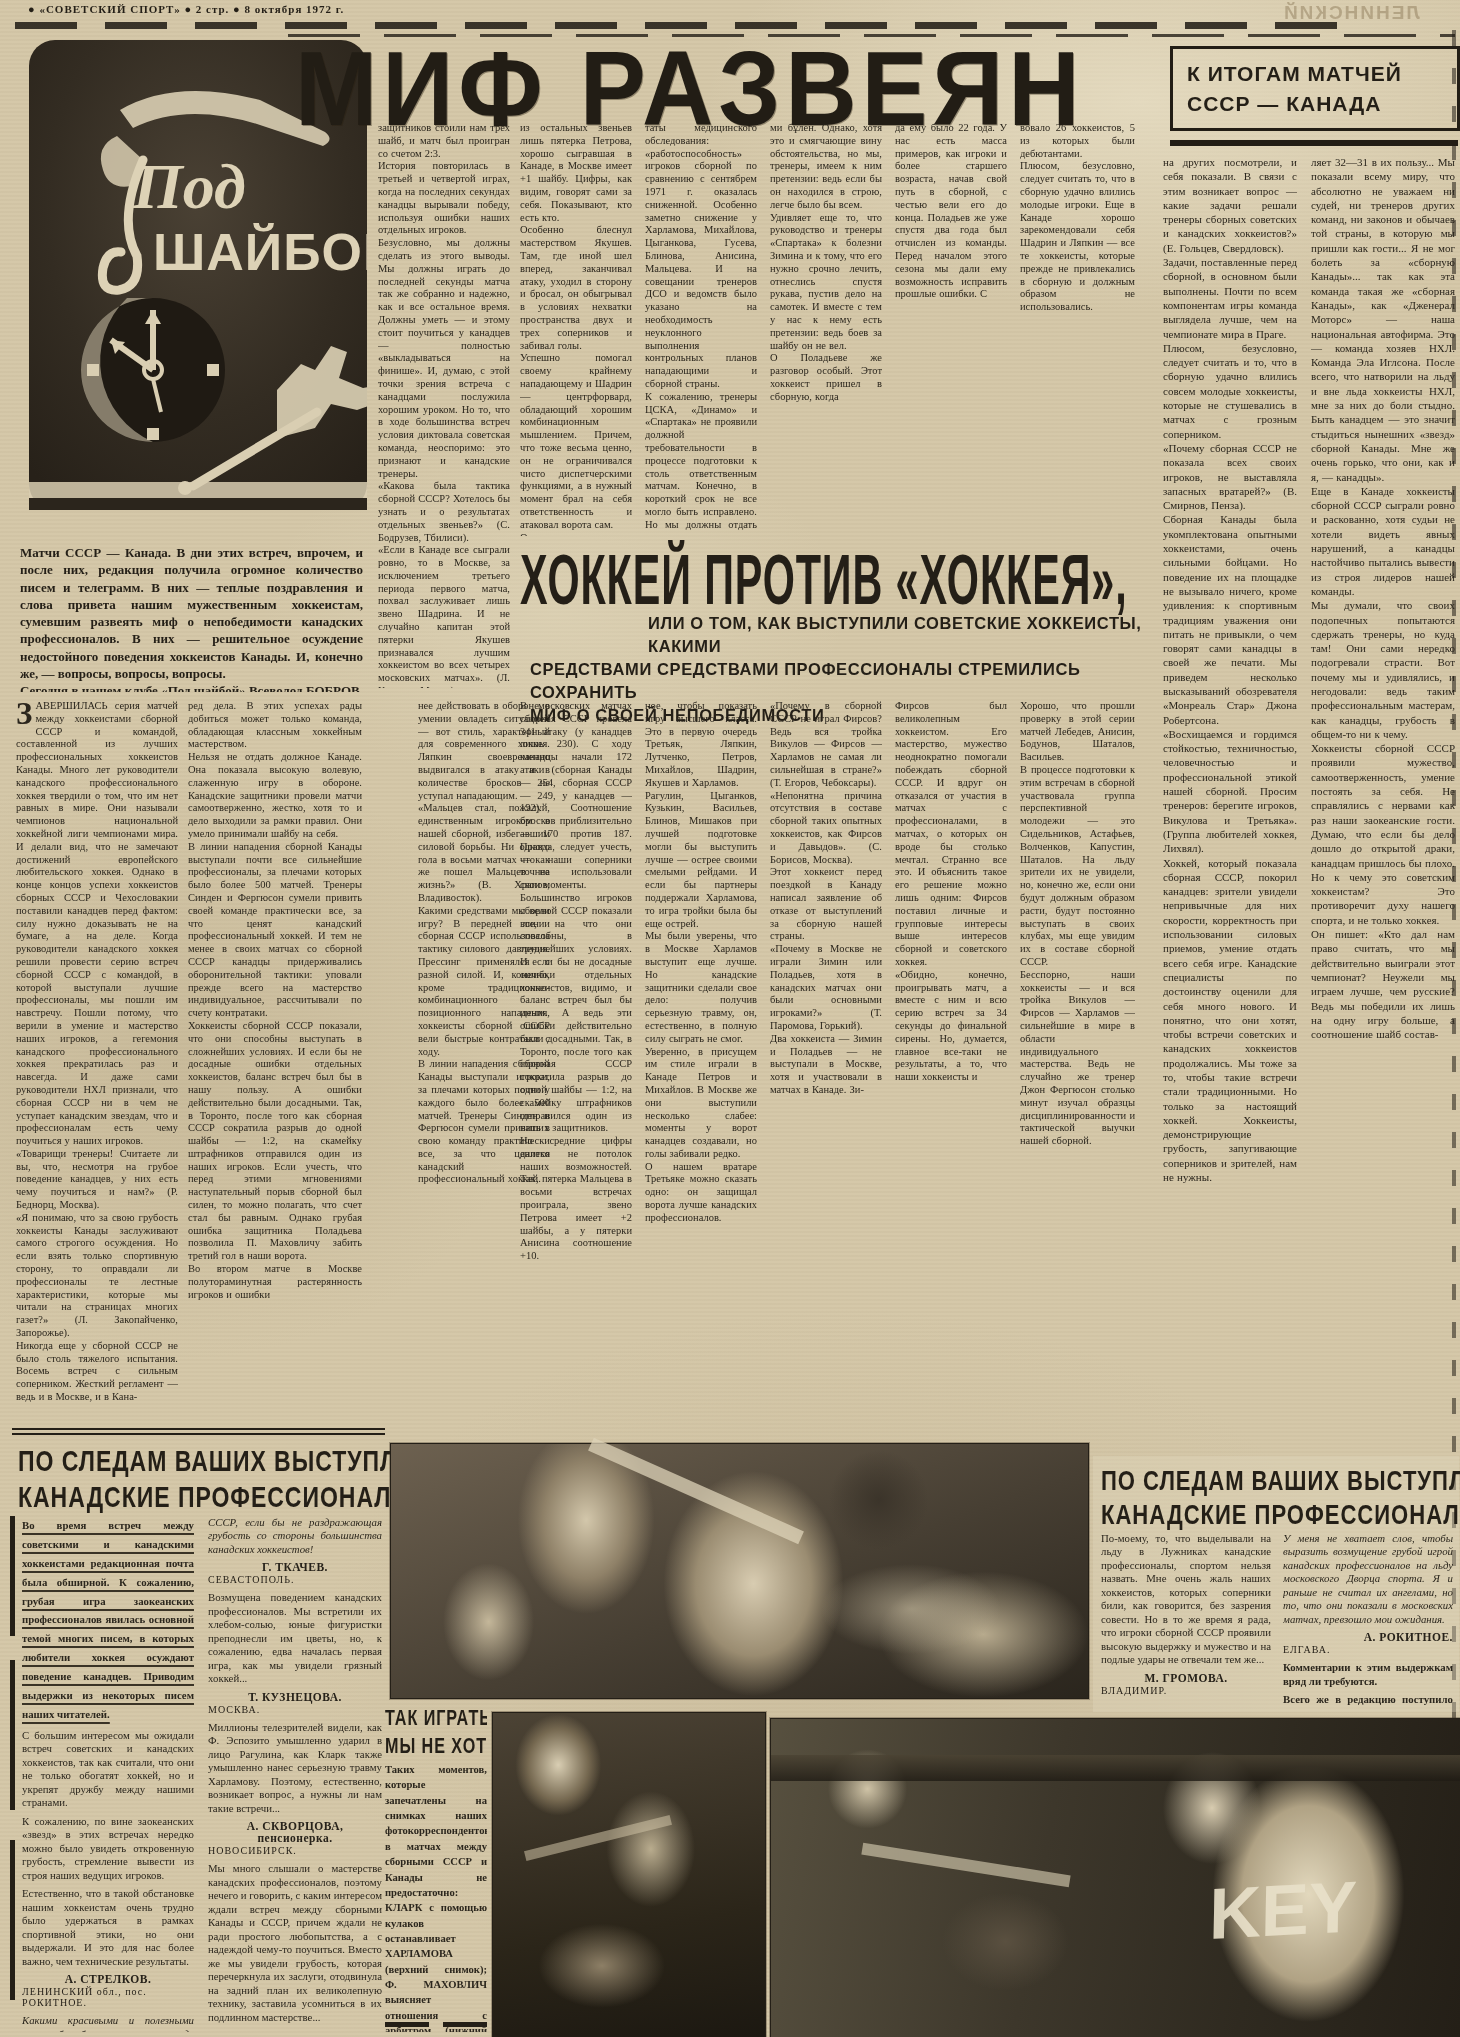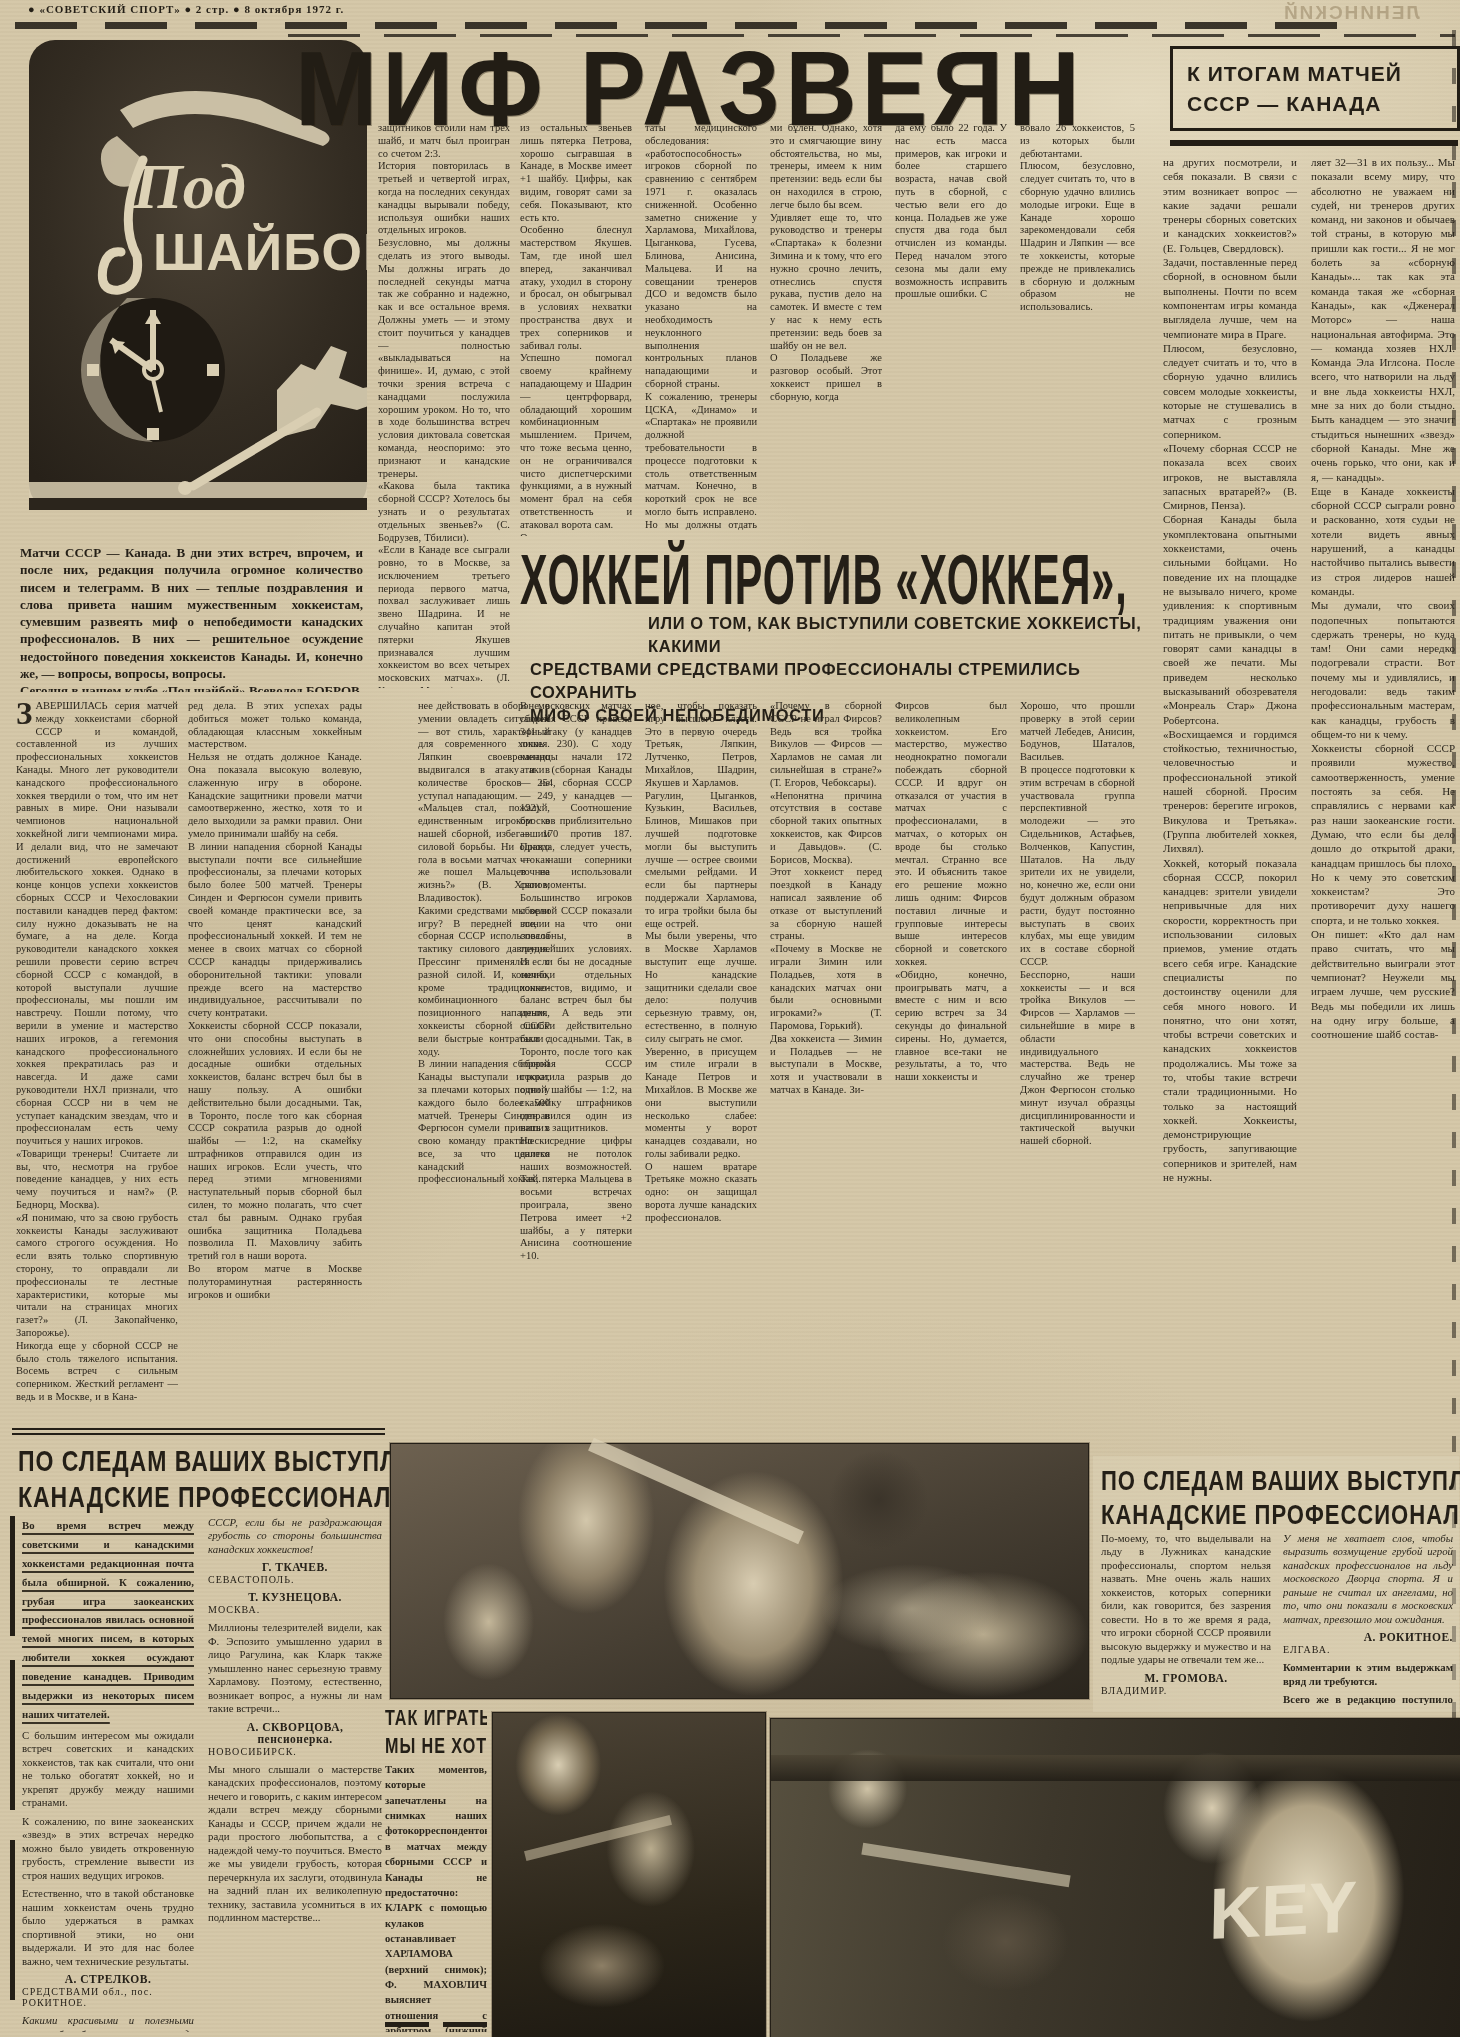--- a/index.html
+++ b/index.html
@@ -199,27 +199,28 @@
 <div class="abs boxtitle" style="left:18px;top:1480px;font-size:24px;">КАНАДСКИЕ ПРОФЕССИОНАЛЫ!..</div>
 <div class="abs bar" style="left:10px;top:1516px;width:5px;height:120px;"></div>
 <div class="abs bar" style="left:10px;top:1660px;width:5px;height:150px;"></div>
 <div class="abs bar" style="left:10px;top:1840px;width:5px;height:160px;"></div>
 <div class="abs" style="left:22px;top:1516px;width:172px;height:516px;overflow:hidden;">
   <div class="bp ruled">Во время встреч между советскими и канадскими хоккеистами редакционная почта была обширной. К сожалению, грубая игра заокеанских профессионалов явилась основной темой многих писем, в которых любители хоккея осуждают поведение канадцев. Приводим выдержки из некоторых писем наших читателей.</div>
   <div class="bp">С большим интересом мы ожидали встреч советских и канадских хоккеистов, так как считали, что они не только обогатят хоккей, но и укрепят дружбу между нашими странами.</div>
   <div class="bp">К сожалению, по вине заокеанских «звезд» в этих встречах нередко можно было увидеть откровенную грубость, стремление вывести из строя наших ведущих игроков.</div>
   <div class="bp">Естественно, что в такой обстановке нашим хоккеистам очень трудно было удержаться в рамках спортивной этики, но они выдержали. И это для нас более важно, чем технические результаты.</div>
   <div class="sig">А. СТРЕЛКОВ.</div>
-  <div class="city">СРЕДСТВАМИ обл., пос. РОКИТНОЕ.</div>
+  <div class="city">ЛЕНИНСКИЙ обл., пос. РОКИТНОЕ.</div>
   <div class="bp i">Какими красивыми и полезными могли бы быть встречи между сборными Канады и</div>
 </div>
 <div class="abs" style="left:208px;top:1516px;width:174px;height:516px;overflow:hidden;">
   <div class="bp i">СССР, если бы не раздражающая грубость со стороны большинства канадских хоккеистов!</div>
   <div class="sig">Г. ТКАЧЕВ.</div>
   <div class="city">СЕВАСТОПОЛЬ.</div>
+  <div class="bp">Возмущена поведением канадских профессионалов. Мы встретили их хлебом-солью, юные фигуристки преподнесли им цветы, но, к сожалению, едва началась первая игра, как мы увидели грязный хоккей...</div>
   <div class="sig">Т. КУЗНЕЦОВА.</div>
   <div class="city">МОСКВА.</div>
   <div class="bp">Миллионы телезрителей видели, как Ф. Эспозито умышленно ударил в лицо Рагулина, как Кларк также умышленно нанес серьезную травму Харламову. Поэтому, естественно, возникает вопрос, а нужны ли нам такие встречи...</div>
   <div class="sig">А. СКВОРЦОВА, пенсионерка.</div>
   <div class="city">НОВОСИБИРСК.</div>
   <div class="bp">Мы много слышали о мастерстве канадских профессионалов, поэтому нечего и говорить, с каким интересом ждали встреч между сборными Канады и СССР, причем ждали не ради простого любопытства, а с надеждой чему-то поучиться. Вместо же мы увидели грубость, которая перечеркнула их заслуги, отодвинула на задний план их великолепную технику, заставила усомниться в их подлинном мастерстве...</div>
 
 </div>
 
 <div class="photo" style="left:390px;top:1443px;width:697px;height:254px;

